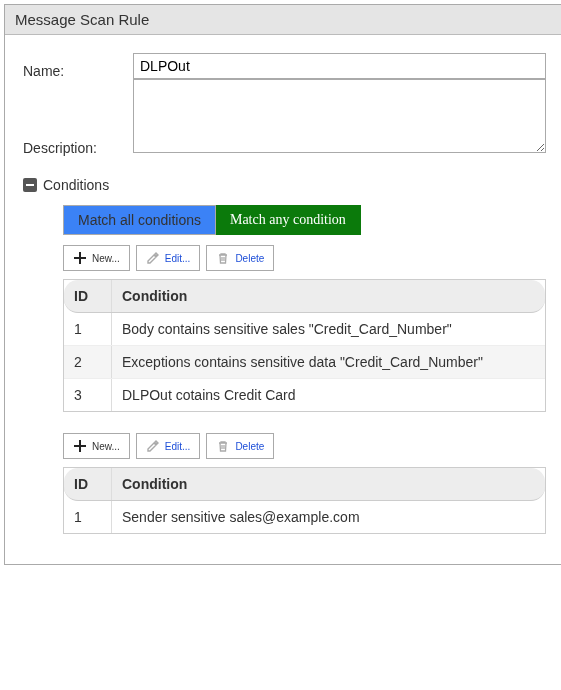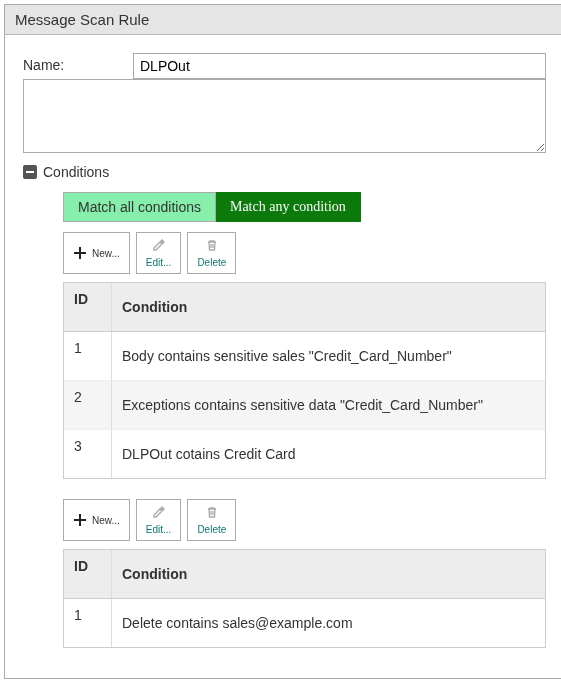--- a/index.html
+++ b/index.html
@@ -21,21 +21,21 @@
     border-bottom: 1px solid #bbb;
     padding: 6px 10px;
     font-size: 15px;
     color: #333;
   }
   .panel-body {
     padding: 18px 18px 10px 18px;
   }
   .form-row {
     display: flex;
-    align-items: flex-start;
+    align-items: flex-end;
   }
   .form-label {
     width: 110px;
     padding-top: 4px;
     color: #333;
   }
   .form-input {
     flex: 1;
     border-radius: 9px;
   }
@@ -50,21 +50,21 @@
   .textarea-input {
     width: 100%;
     height: 74px;
     border: 1px solid #aaa;
     padding: 3px 6px;
     font-family: inherit;
     font-size: 14px;
     resize: both;
   }
   .section {
-    margin-top: 8px;
+    margin-top: 21px;
     margin-bottom: 20px;
   }
   .section-header {
     display: flex;
     align-items: center;
     gap: 6px;
     margin-bottom: 12px;
   }
   .collapse-toggle {
     width: 14px;
@@ -87,21 +87,21 @@
   }
   .toggle-row {
     display: flex;
     margin-bottom: 10px;
   }
   .toggle-btn {
     border: 1px solid #aaa;
     padding: 6px 14px;
     font-size: 14px;
     cursor: pointer;
-    background: #86efac;
+    background: #3b82f6;
     color: #333;
   }
   .toggle-btn + .toggle-btn { border-left: none; }
   .toggle-btn.active {
     background: #0b7a0b;
     color: #fff;
     border-color: #0b7a0b;
     font-family: Liberation Serif, serif;
   }
   .toolbar {
@@ -114,70 +114,71 @@
     align-items: center;
     gap: 5px;
     border: 1px solid #aaa;
     background: #fff;
     padding: 5px 9px;
     font-size: 10px;
     cursor: pointer;
     color: #333;
   }
   .tool-btn.disabled {
-    color: #0f766e;
+    color: #1d4ed8;
     cursor: default;
-    flex-direction: column;
   }
   .tool-btn.disabled svg { stroke:#aaa; fill:none; }
   .tool-btn svg { display:block; }
   .grid {
     border: 1px solid #ccc;
     border-collapse: collapse;
     width: 100%;
   }
   .grid-header {
     display: flex;
     background: #ededed;
     border-bottom: 1px solid #ccc;
     font-weight: bold;
+    border-radius: 14px;
   }
   .grid-row {
     display: flex;
     border-bottom: 1px solid #eee;
   }
   .grid-row:nth-child(even){ background:#f5f5f5; }
   .grid-row:last-child { border-bottom:none; }
   .col-id {
     width: 48px;
     padding: 8px 10px;
     border-right: 1px solid #ddd;
   }
   .col-cond {
     flex: 1;
-    padding: 16px 10px;
+    padding: 8px 10px;
   }
   .grid-body.spaced { min-height: 50px; }
   .cond-grid-wrap { margin-bottom: 10px; }
 </style>
 </head>
 <body>
 
 <div class="panel">
   <div class="panel-header">Message Scan Rule</div>
   <div class="panel-body">
 
     <div class="form-row">
       <div class="form-label">Name:</div>
       <div class="form-input">
         <input type="text" class="text-input" value="DLPOut" style="">
       </div>
     </div>
 
     <div class="form-row">
+      <div class="form-label">Description:</div>
       <div class="form-input">
         <textarea class="textarea-input" style=""></textarea>
       </div>
     </div>
 
     <div class="section">
       <div class="section-header">
         <span class="collapse-toggle">
           <svg width="10" height="10" viewBox="0 0 10 10">
               <rect x="1" y="4" width="8" height="2" fill="#fff"></rect>
@@ -274,21 +275,21 @@
         </div>
 
         <div class="grid">
           <div class="grid-header">
             <div class="col-id">ID</div>
             <div class="col-cond">Condition</div>
           </div>
           <div id="exceptions-body" class="grid-body">
               <div class="grid-row">
                 <div class="col-id">1</div>
-                <div class="col-cond">Delete contains sales@example.com</div>
+                <div class="col-cond">Sender sensitive sales@example.com</div>
               </div>
             </div>
         </div>
 
       </div>
     </div>
 
   </div>
 </div>
 

